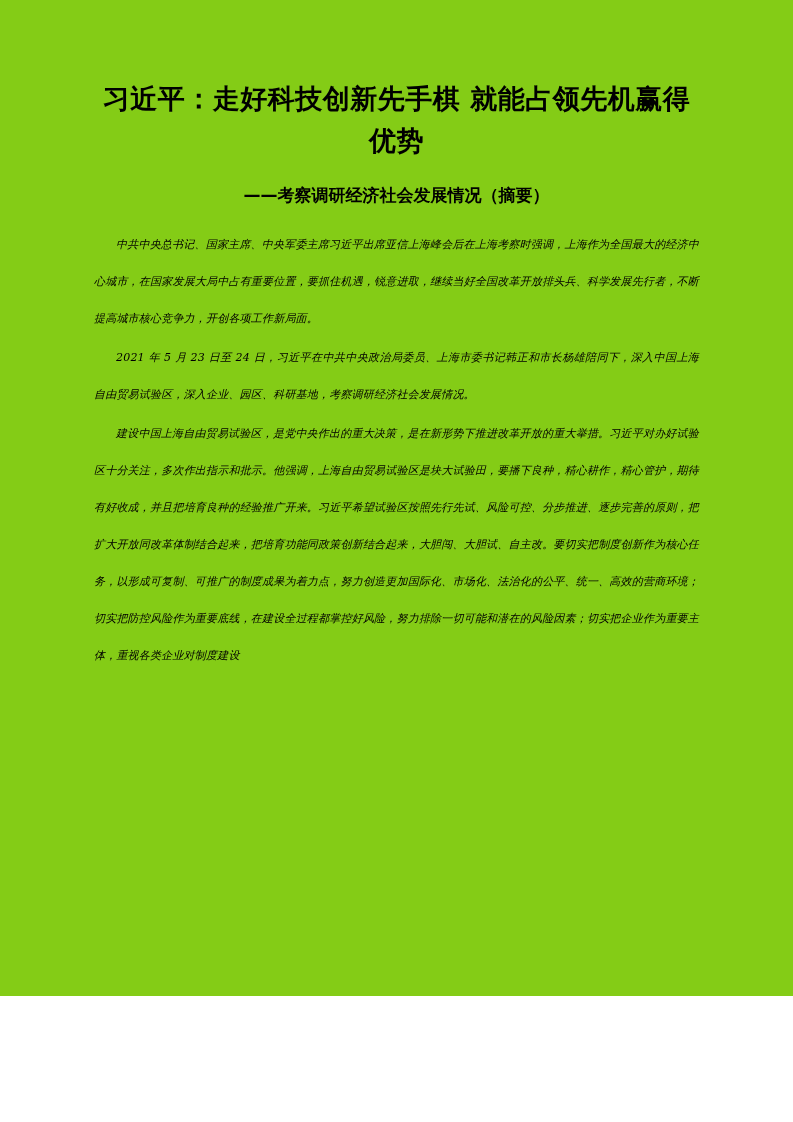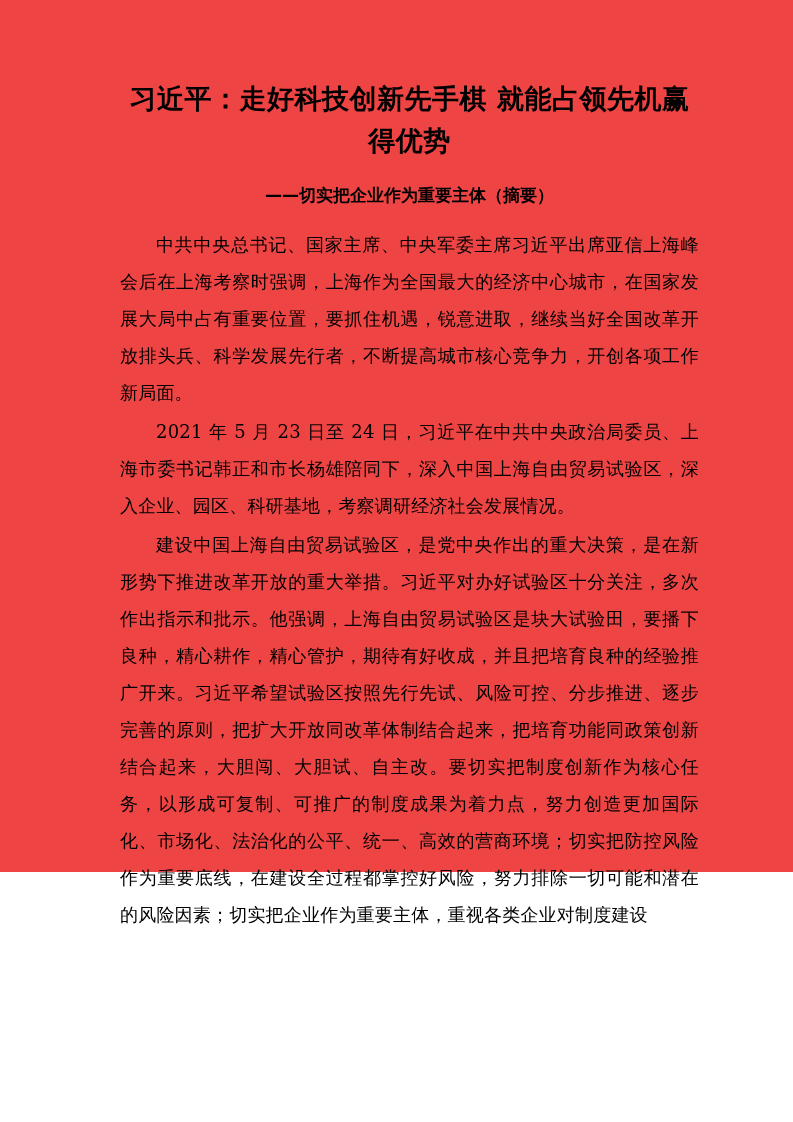--- a/index.html
+++ b/index.html
@@ -10,24 +10,24 @@
   body {
     width: 793px;
     height: 1122px;
     font-family: "Liberation Serif", "DejaVu Serif", serif;
     color: #000000;
     overflow: hidden;
   }
   .page {
     position: relative;
     width: 793px;
-    height: 872px;
+    height: 996px;
     box-sizing: border-box;
-    padding: 78px 94px 40px 120px;
-    background: #ef4444;
+    padding: 78px 94px 40px 94px;
+    background: #84cc16;
   }
   .doc-title {
     font-family: "DejaVu Sans", "Liberation Sans", sans-serif;
     font-weight: bold;
     font-size: 27px;
     line-height: 42px;
     text-align: center;
     letter-spacing: 0.5px;
     margin: 0 0 8px 0;
     padding: 0 6px;
@@ -38,37 +38,38 @@
     font-size: 17px;
     line-height: 30px;
     text-align: center;
     margin: 18px 0 16px 0;
   }
   .body-text {
     margin: 0;
   }
   .para {
     font-family: "DejaVu Serif", "Liberation Serif", serif;
-    font-size: 18px;
+    font-size: 11px;
     line-height: 37px;
     text-align: justify;
     text-justify: inter-ideograph;
     text-indent: 2em;
     margin: 0 0 2px 0;
     letter-spacing: 0.2px;
+    font-style: italic;
   }
 </style>
 </head>
 <body>
 
 <div class="page">
 
   <h1 class="doc-title">习近平：走好科技创新先手棋 就能占领先机赢得优势</h1>
 
-  <div class="doc-subtitle">——切实把企业作为重要主体（摘要）</div>
+  <div class="doc-subtitle">——考察调研经济社会发展情况（摘要）</div>
 
   <div class="body-text">
     <p class="para">中共中央总书记、国家主席、中央军委主席习近平出席亚信上海峰会后在上海考察时强调，上海作为全国最大的经济中心城市，在国家发展大局中占有重要位置，要抓住机遇，锐意进取，继续当好全国改革开放排头兵、科学发展先行者，不断提高城市核心竞争力，开创各项工作新局面。</p>
     <p class="para">2021 年 5 月 23 日至 24 日，习近平在中共中央政治局委员、上海市委书记韩正和市长杨雄陪同下，深入中国上海自由贸易试验区，深入企业、园区、科研基地，考察调研经济社会发展情况。</p>
     <p class="para">建设中国上海自由贸易试验区，是党中央作出的重大决策，是在新形势下推进改革开放的重大举措。习近平对办好试验区十分关注，多次作出指示和批示。他强调，上海自由贸易试验区是块大试验田，要播下良种，精心耕作，精心管护，期待有好收成，并且把培育良种的经验推广开来。习近平希望试验区按照先行先试、风险可控、分步推进、逐步完善的原则，把扩大开放同改革体制结合起来，把培育功能同政策创新结合起来，大胆闯、大胆试、自主改。要切实把制度创新作为核心任务，以形成可复制、可推广的制度成果为着力点，努力创造更加国际化、市场化、法治化的公平、统一、高效的营商环境；切实把防控风险作为重要底线，在建设全过程都掌控好风险，努力排除一切可能和潜在的风险因素；切实把企业作为重要主体，重视各类企业对制度建设</p>
   </div>
 
 </div>
 
 </body></html>

